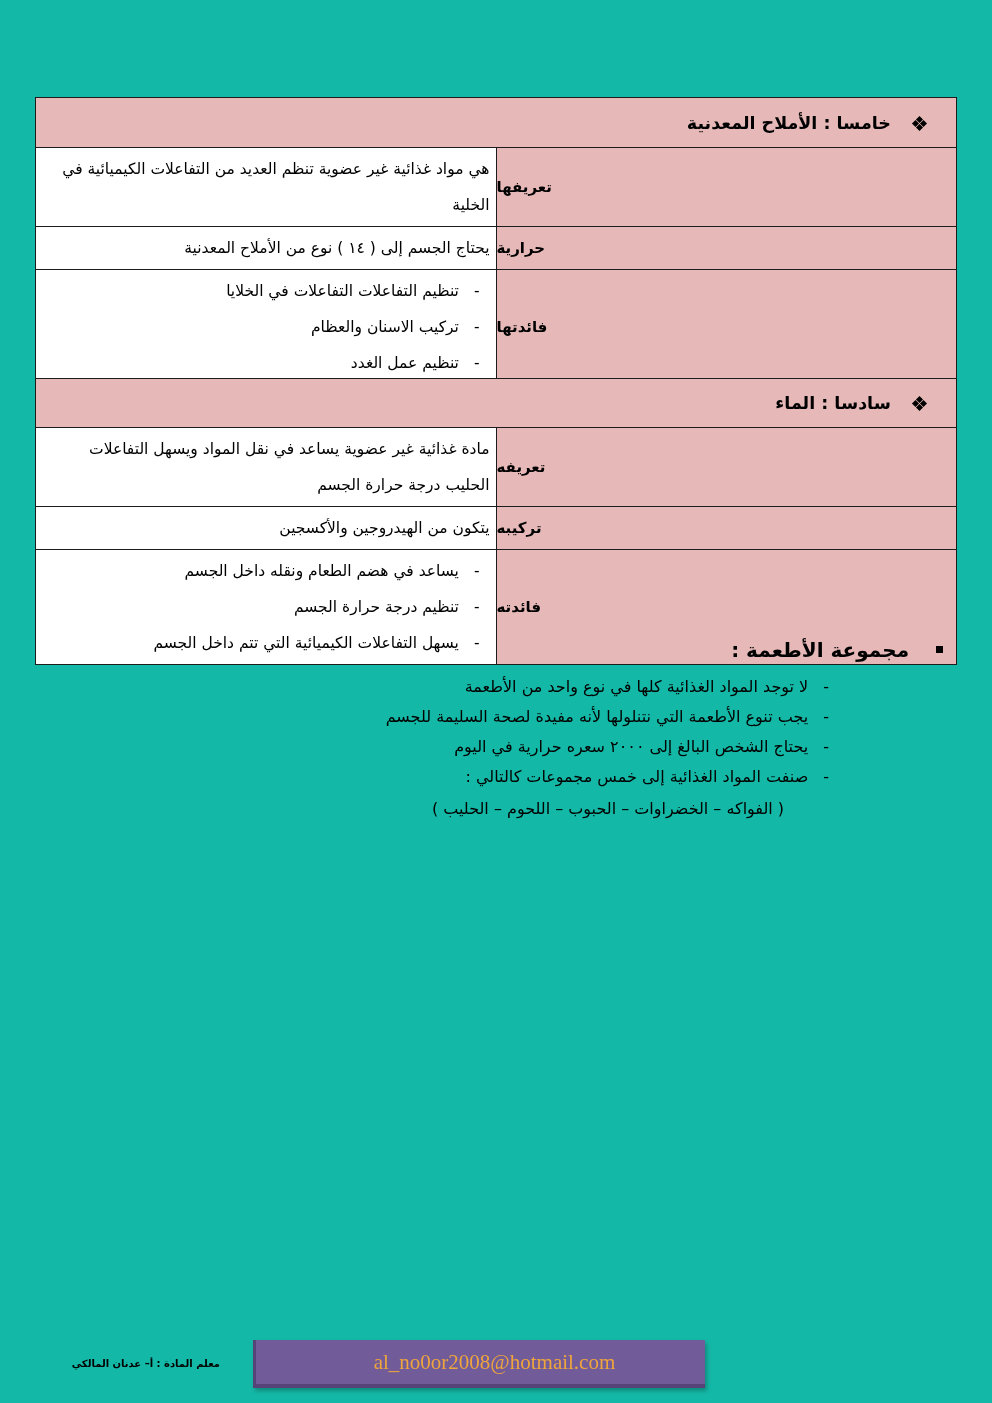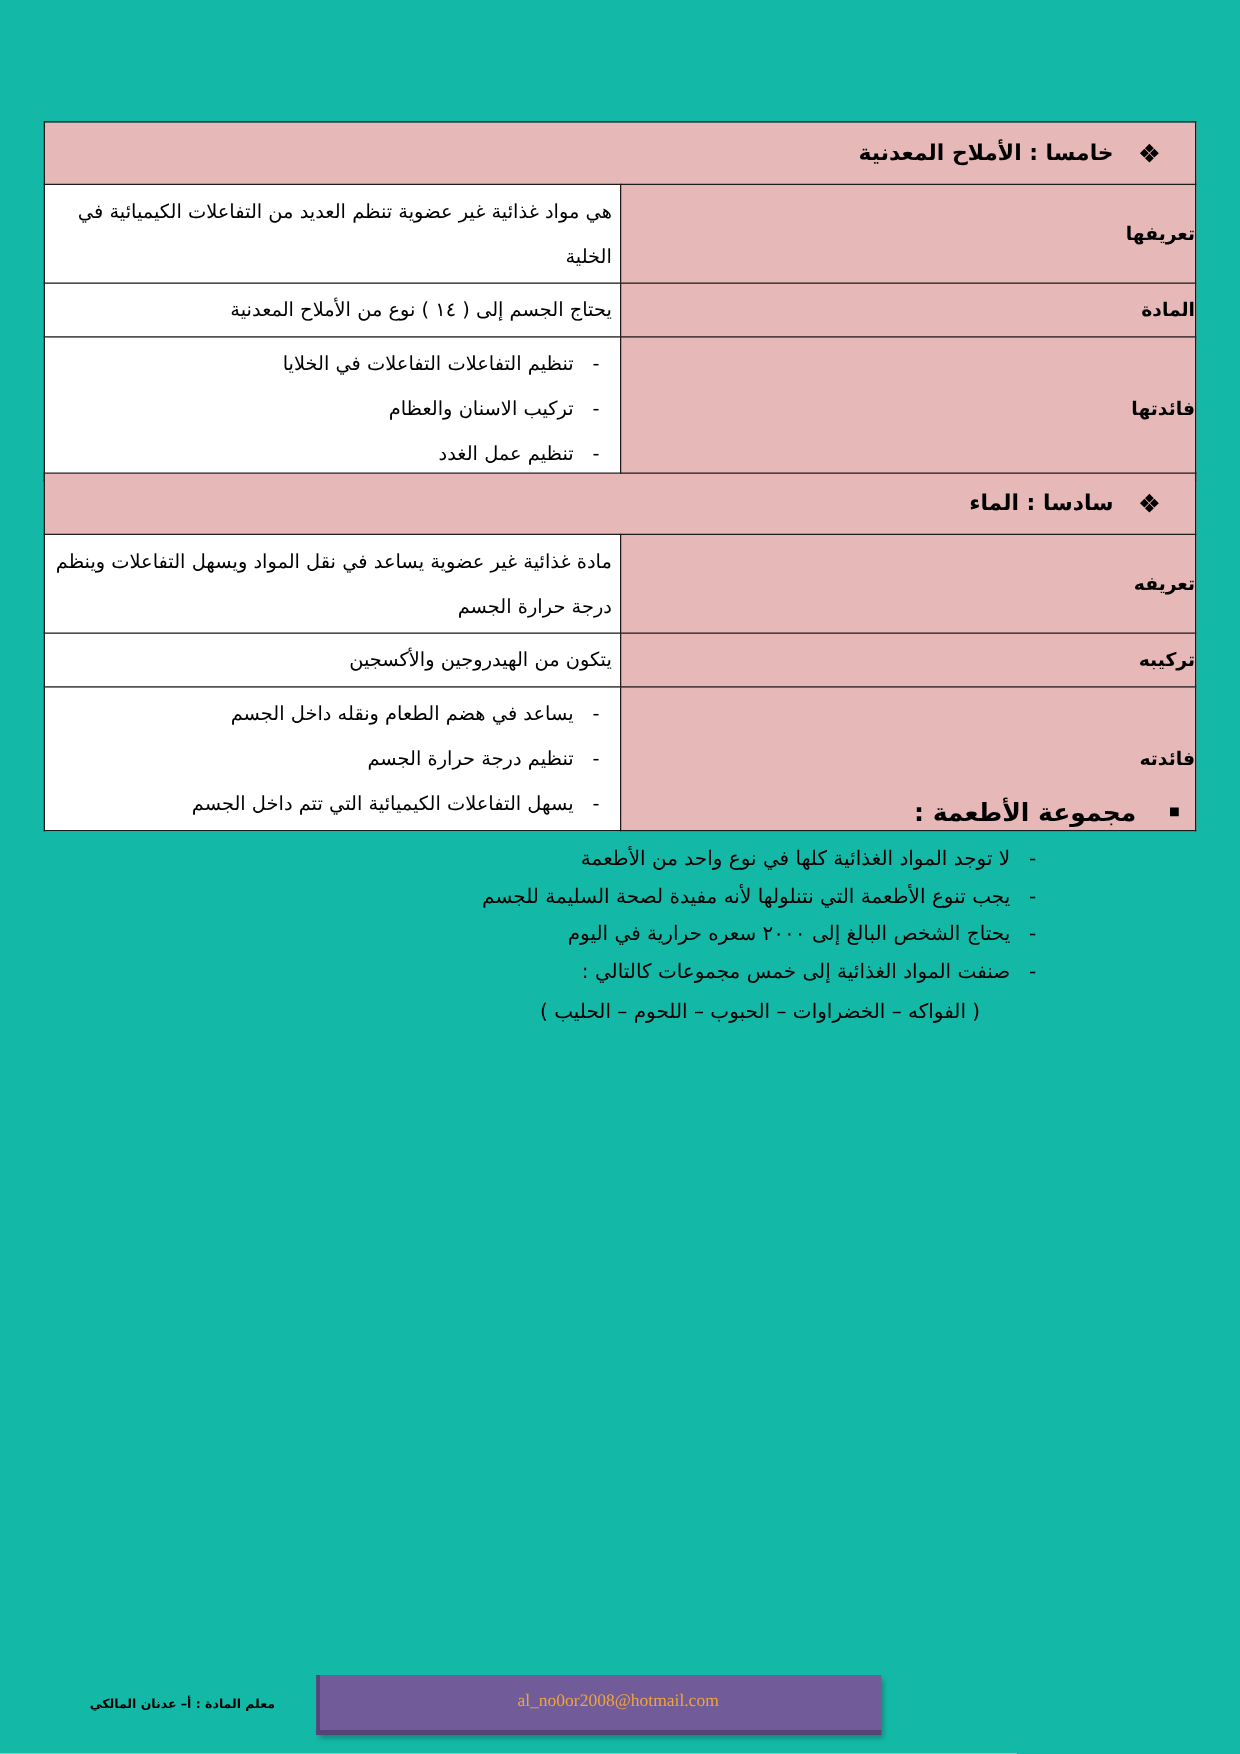--- a/index.html
+++ b/index.html
@@ -16,21 +16,21 @@
     border-collapse:collapse; table-layout:fixed; direction:rtl;
   }
   table.tbl td { border:1.6px solid var(--border, #1c1c1c); }
   td.hcell {
     background:var(--header-pink, #e6b9b8);
     text-align:right; padding-left:0; padding-right:30px;
     font-weight:bold; font-size:17.5px;
   }
   td.lbl {
     background:var(--header-pink, #e6b9b8);
-    width:145px; text-align:right; font-weight:bold; font-size:15px;
+    width:145px; text-align:left; font-weight:bold; font-size:15px;
   }
   td.cnt { background:#fff; text-align:right; padding:3px 6px; font-size:15.5px; }
   .line { line-height:36px; }
   .dashline .dash { display:inline-block; margin-left:15px; font-weight:normal; }
   .dashline.wide { padding-right:28px; }
   .dashline.wide .dash { margin-left:26px; }
   .dashline.inset { padding-right:10px; }
 
   
   .diamond { position:relative; display:inline-block; width:13px; height:13px; margin-left:16px; vertical-align:-1px; }
@@ -56,21 +56,21 @@
   }
   .email-box {
     position:absolute; top:1340px; left:253px; width:452px; height:48px;
     background:var(--footer-purple, #715c99);
     border-bottom:4px solid var(--footer-purple-dark, #564479);
     border-left:3px solid var(--footer-purple-dark, #564479);
     box-shadow:2px 3px 4px rgba(0,0,0,0.25);
     direction:ltr; text-align:center;
   }
   .email-box span {
-    font-family:"Liberation Serif", serif; font-size:14px; line-height:44px;
+    font-family:"Liberation Serif", serif; font-size:21px; line-height:44px;
     color:var(--email-gold, #efa53c);
     margin-left:28px;
   }
 </style>
 </head>
 <body>
 
 <div class="page" style="--header-pink: #e6b9b8; --border: #1c1c1c; --footer-purple: #715c99; --footer-purple-dark: #564479; --email-gold: #efa53c;">
 
   <table class="tbl" style="top:97px">
@@ -81,21 +81,21 @@
         <span>خامسا : الأملاح المعدنية</span>
       </td>
     </tr>
     <tr style="height:37px">
       <td class="lbl">تعريفها</td>
       <td class="cnt">
             <div class="line">هي مواد غذائية غير عضوية تنظم العديد من التفاعلات الكيميائية في الخلية</div>
           </td>
     </tr>
     <tr style="height:33px">
-      <td class="lbl">المادة</td>
+      <td class="lbl">حرارية</td>
       <td class="cnt">
             <div class="line">يحتاج الجسم إلى ( ١٤ ) نوع من الأملاح المعدنية</div>
           </td>
     </tr>
     <tr style="height:92px">
       <td class="lbl">فائدتها</td>
       <td class="cnt">
         <div class="line dashline inset"><span class="dash">-</span><span>تنظيم التفاعلات التفاعلات في الخلايا</span></div>
         <div class="line dashline inset"><span class="dash">-</span><span>تركيب الاسنان والعظام</span></div>
         <div class="line dashline inset"><span class="dash">-</span><span>تنظيم عمل الغدد</span></div>
@@ -108,21 +108,21 @@
     <tbody>
         <tr style="height:49px">
       <td colspan="2" class="hcell">
         <span class="diamond"><i class="n"></i><i class="s"></i><i class="w"></i><i class="e"></i></span>
         <span>سادسا : الماء</span>
       </td>
     </tr>
     <tr style="height:36px">
       <td class="lbl">تعريفه</td>
       <td class="cnt">
-            <div class="line">مادة غذائية غير عضوية يساعد في نقل المواد ويسهل التفاعلات وينظم درجة حرارة الجسم</div>
+            <div class="line">مادة غذائية غير عضوية يساعد في نقل المواد ويسهل التفاعلات الحليب درجة حرارة الجسم</div>
           </td>
     </tr>
     <tr style="height:31px">
       <td class="lbl">تركيبه</td>
       <td class="cnt">
             <div class="line">يتكون من الهيدروجين والأكسجين</div>
           </td>
     </tr>
     <tr style="height:91px">
       <td class="lbl">فائدته</td>

